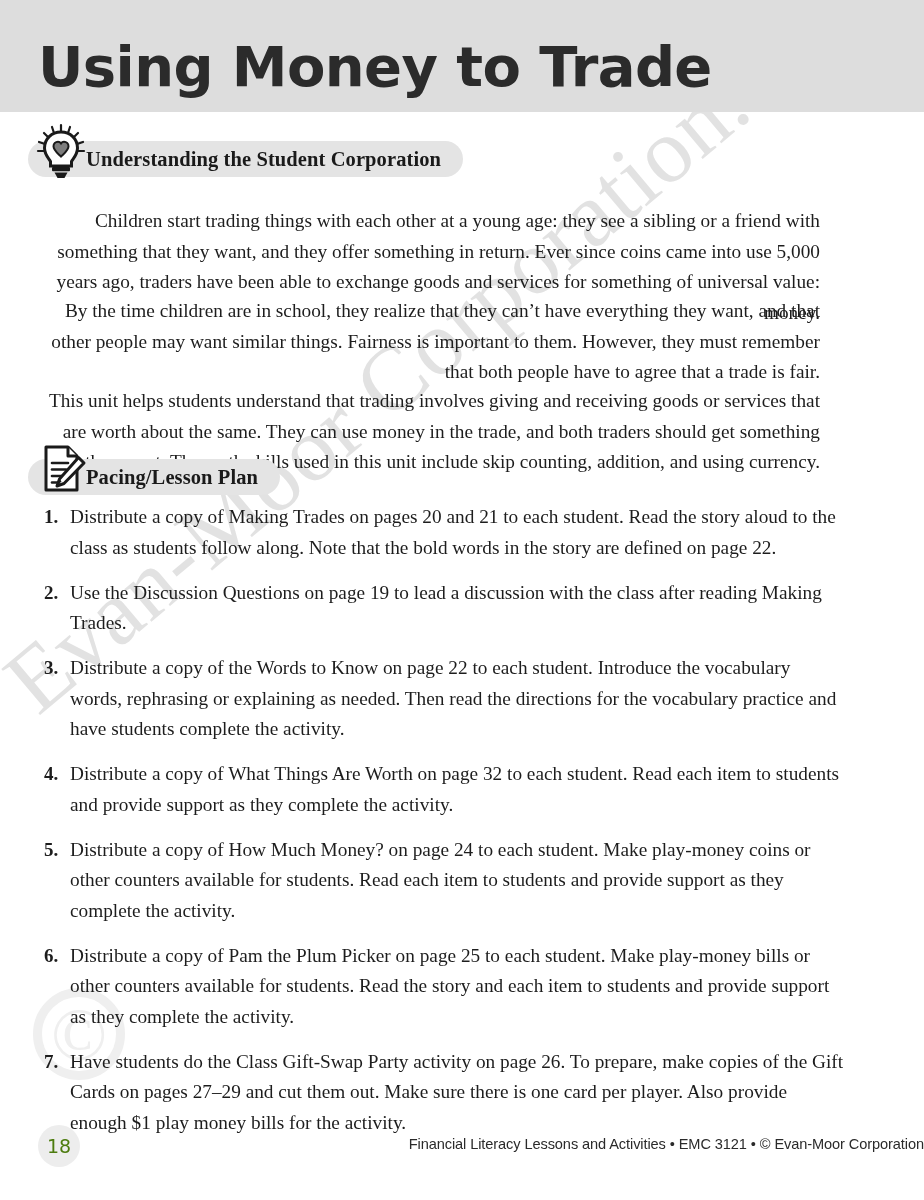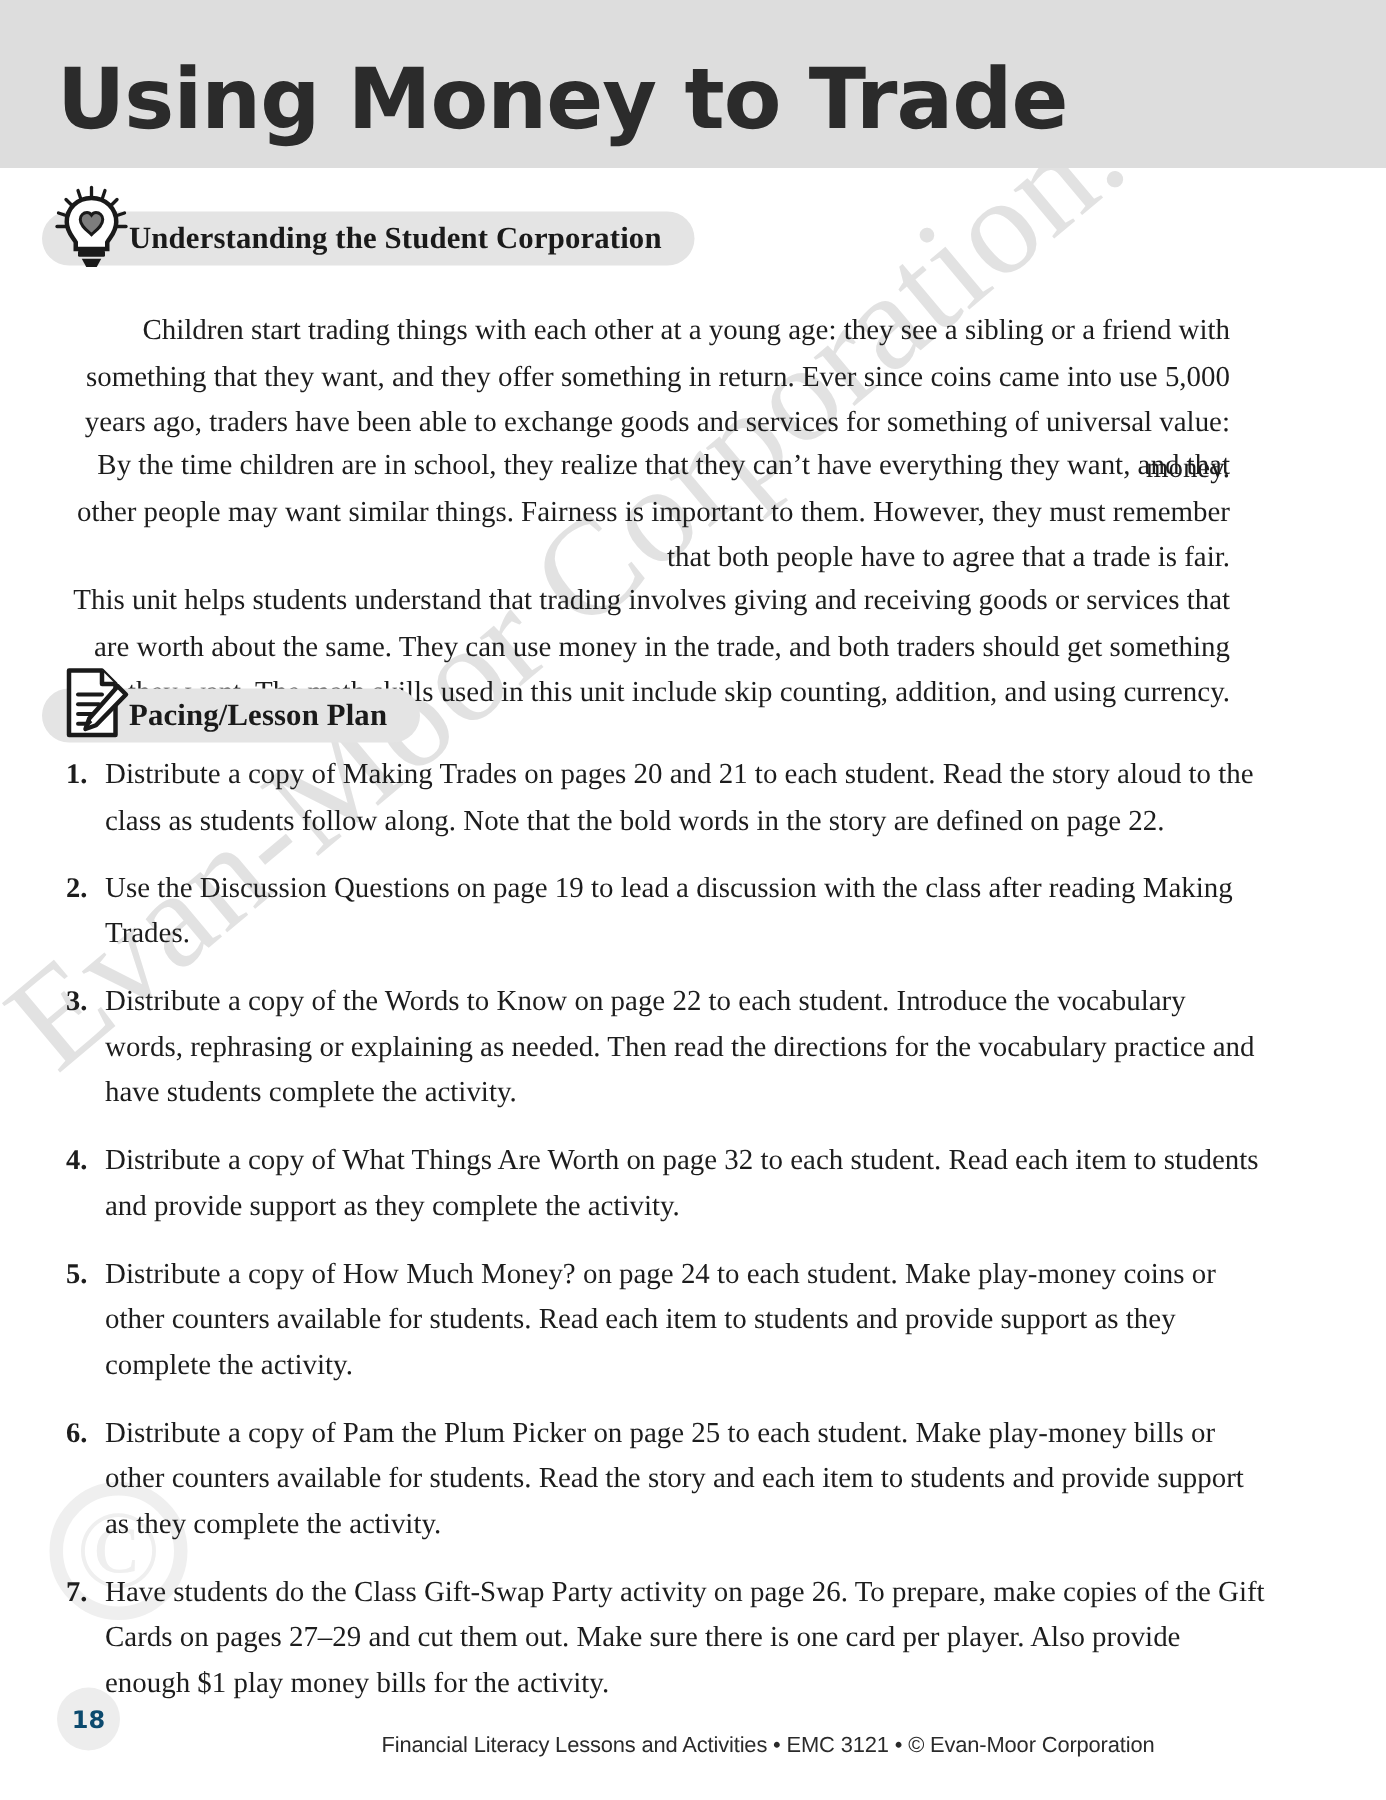--- a/index.html
+++ b/index.html
@@ -173,37 +173,36 @@
     left: 38px;
     top: 5px;
     width: 42px;
     height: 42px;
     border-radius: 50%;
     background: #ededed;
     display: flex;
     align-items: center;
     justify-content: center;
     font-family: "DejaVu Sans", "Liberation Sans", sans-serif;
-    font-weight: bold;
-    font-size: 16px;
-    color: #0c4a6e;
+    font-weight: normal;
+    font-size: 19px;
+    color: #4d7c0f;
   }
   .footer-text {
     position: absolute;
     left: 0;
     top: 16px;
     width: 924px;
-    text-align: center;
+    text-align: right;
     padding-left: 100px;
     box-sizing: border-box;
     font-family: "Liberation Sans", "DejaVu Sans", sans-serif;
     font-size: 14.6px;
     color: #2a2a2a;
     letter-spacing: -0.1px;
-    margin-top: 20px;
   }
 </style>
 </head>
 <body>
 
 <div class="page">
 
   <div class="watermark-layer">
     <div class="wm-diagonal">Evan-Moor Corporation.</div>
     <div class="wm-copyright">

